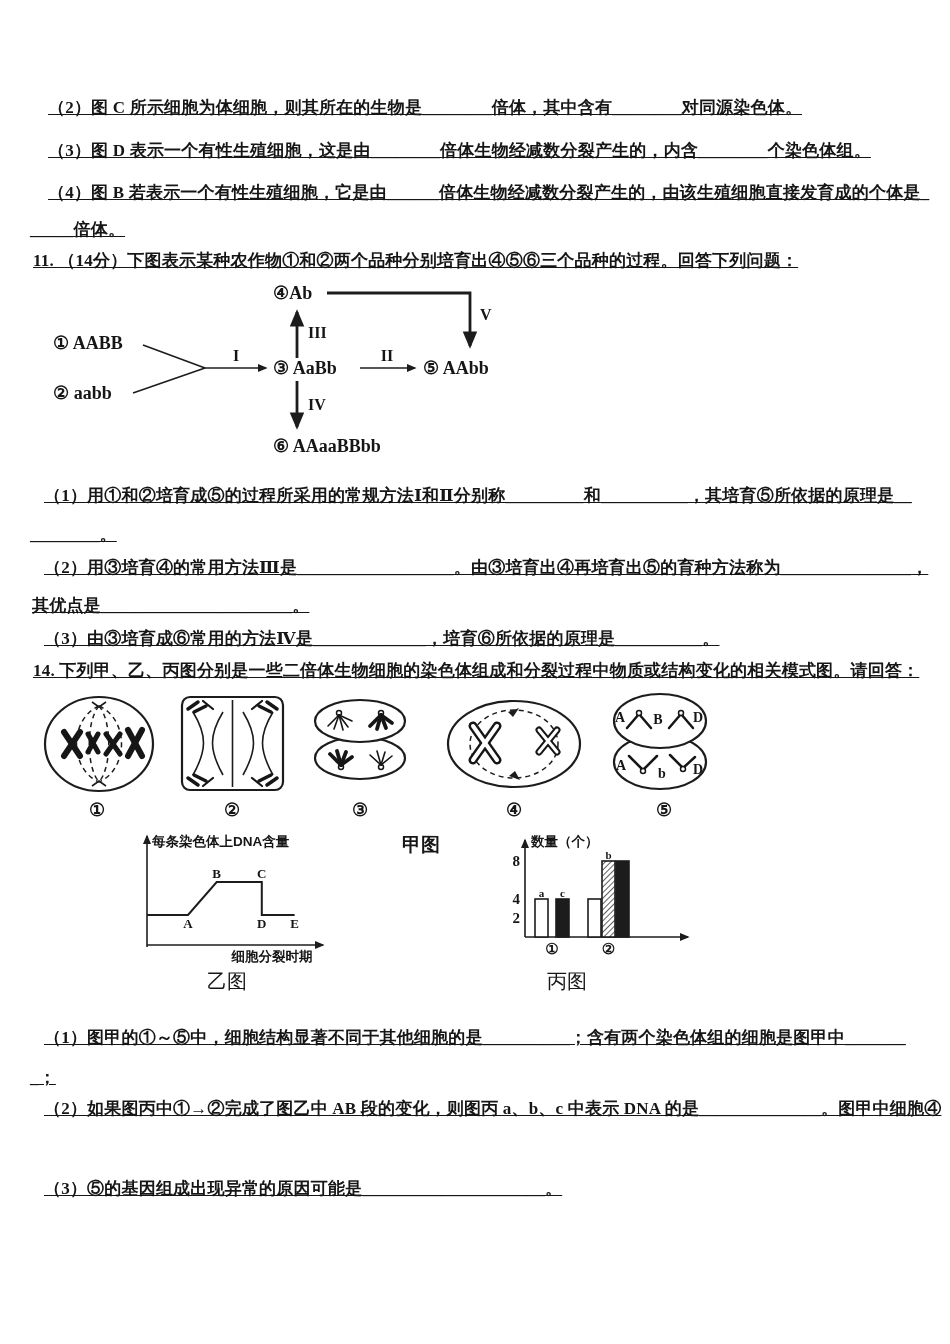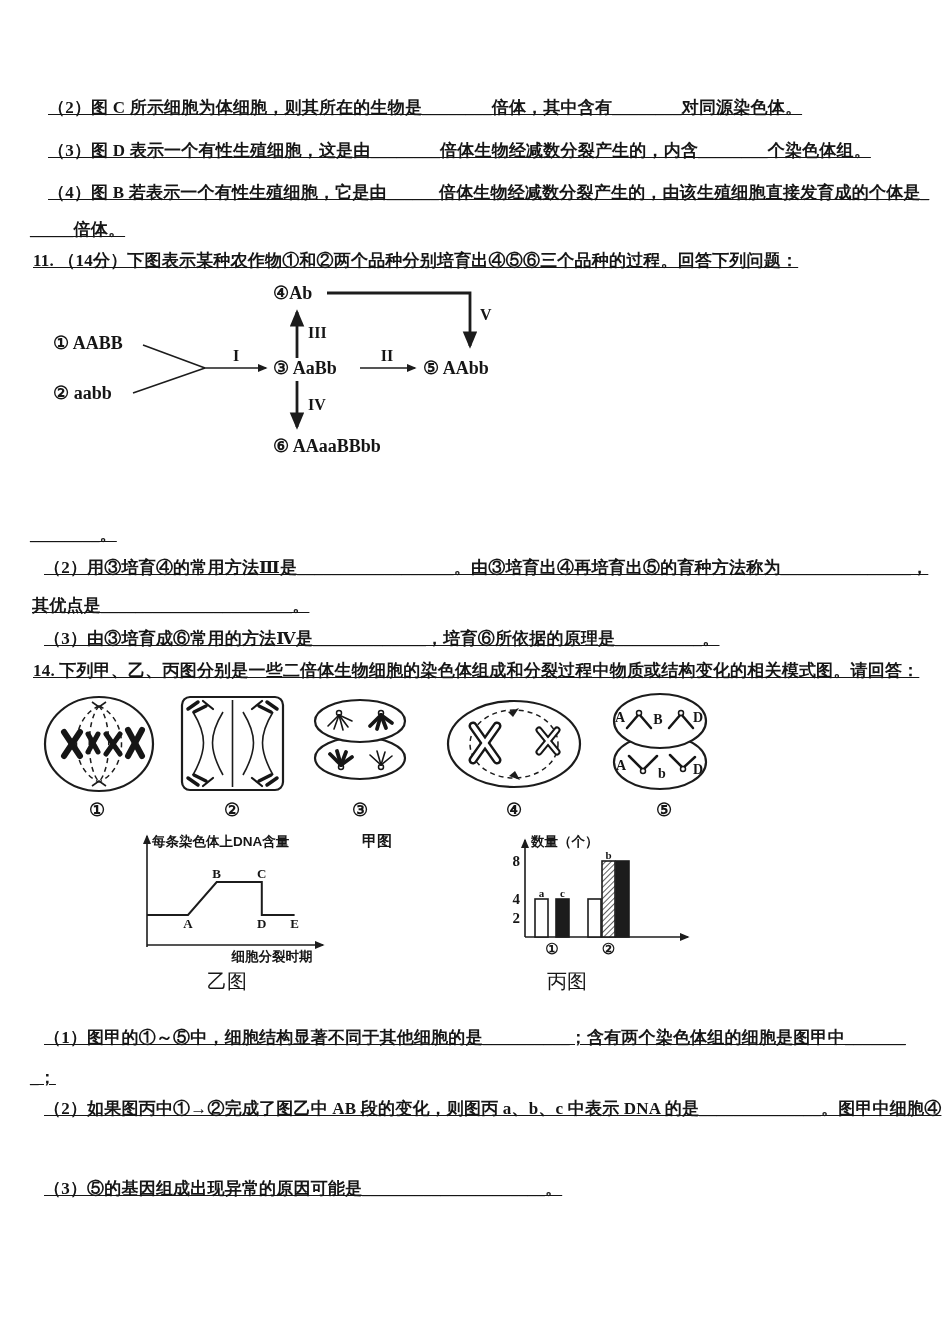--- a/index.html
+++ b/index.html
@@ -1,22 +1,22 @@
 <!DOCTYPE html>
 <html><head>
 <meta charset="utf-8">
 <style>
   html,body{margin:0;padding:0;background:#ffffff;}
   .sheet{position:relative;width:950px;height:1344px;background:#ffffff;overflow:hidden;
          font-family:"Liberation Serif","DejaVu Serif",serif;color:#161616;}
   .line{position:absolute;white-space:nowrap;font-size:17px;font-weight:600;letter-spacing:.2px;text-decoration:underline;}
   .caption{position:absolute;white-space:nowrap;font-size:20px;font-weight:400;
            font-family:"Liberation Sans","DejaVu Sans",sans-serif;}
-  .figlabel{position:absolute;white-space:nowrap;font-size:15px;font-weight:700;
-            font-family:"Liberation Sans","DejaVu Sans",sans-serif;}
+  .figlabel{position:absolute;white-space:nowrap;font-size:19px;font-weight:700;
+            font-family:"Liberation Sans","DejaVu Sans",sans-serif;margin-left:40px;}
   svg{position:absolute;overflow:visible;}
   svg text{fill:#161616;font-family:"Liberation Serif","DejaVu Serif",serif;}
   .ln{stroke:#1c1c1c;stroke-width:1.6;fill:none;}
   .thick{stroke-width:2.8;}
   .cell{fill:#fff;stroke:#1c1c1c;stroke-width:2.2;}
   .dash{stroke:#1c1c1c;stroke-width:1.5;fill:none;stroke-dasharray:5,4;}
   .chrom{stroke:#161616;stroke-linecap:round;}
   .whiteln{stroke:#ffffff;stroke-linecap:round;}
   .geno{font-size:18px;font-weight:600;}
   .roman{font-size:16px;font-weight:700;}
@@ -59,20 +59,21 @@
     <path class="ln thick" d="M257,86 V40" marker-end="url(#arr)"></path>
     <text class="roman" x="268" y="66">III</text>
     <path class="ln" d="M320,96 H375" marker-end="url(#arr)"></path>
     <text class="roman" x="347" y="89" text-anchor="middle">II</text>
     <text class="geno" x="383" y="102">⑤ AAbb</text>
     <path class="ln thick" d="M257,109 V155" marker-end="url(#arr)"></path>
     <text class="roman" x="268" y="138">IV</text>
     <text class="geno" x="233" y="180">⑥ AAaaBBbb</text>
   </svg>
 
+  <div class="line" style="left:44px;top:484px">（1）用①和②培育成⑤的过程所采用的常规方法Ⅰ和Ⅱ分别称_________和__________，其培育⑤所依据的原理是__</div>
   <div class="line" style="left:30px;top:523px">________。</div>
   <div class="line" style="left:44px;top:556px">（2）用③培育④的常用方法Ⅲ是__________________。由③培育出④再培育出⑤的育种方法称为_______________，</div>
   <div class="line" style="left:32px;top:594px">其优点是______________________。</div>
   <div class="line" style="left:44px;top:627px">（3）由③培育成⑥常用的方法Ⅳ是_____________，培育⑥所依据的原理是__________。</div>
 
   <div class="line" style="left:33px;top:659px">14.  下列甲、乙、丙图分别是一些二倍体生物细胞的染色体组成和分裂过程中物质或结构变化的相关模式图。请回答：</div>
 
   <svg style="left:40px;top:688px" width="690" height="135" viewBox="0 0 690 135">
 
     <ellipse class="cell" cx="59" cy="56" rx="54" ry="47"></ellipse>

